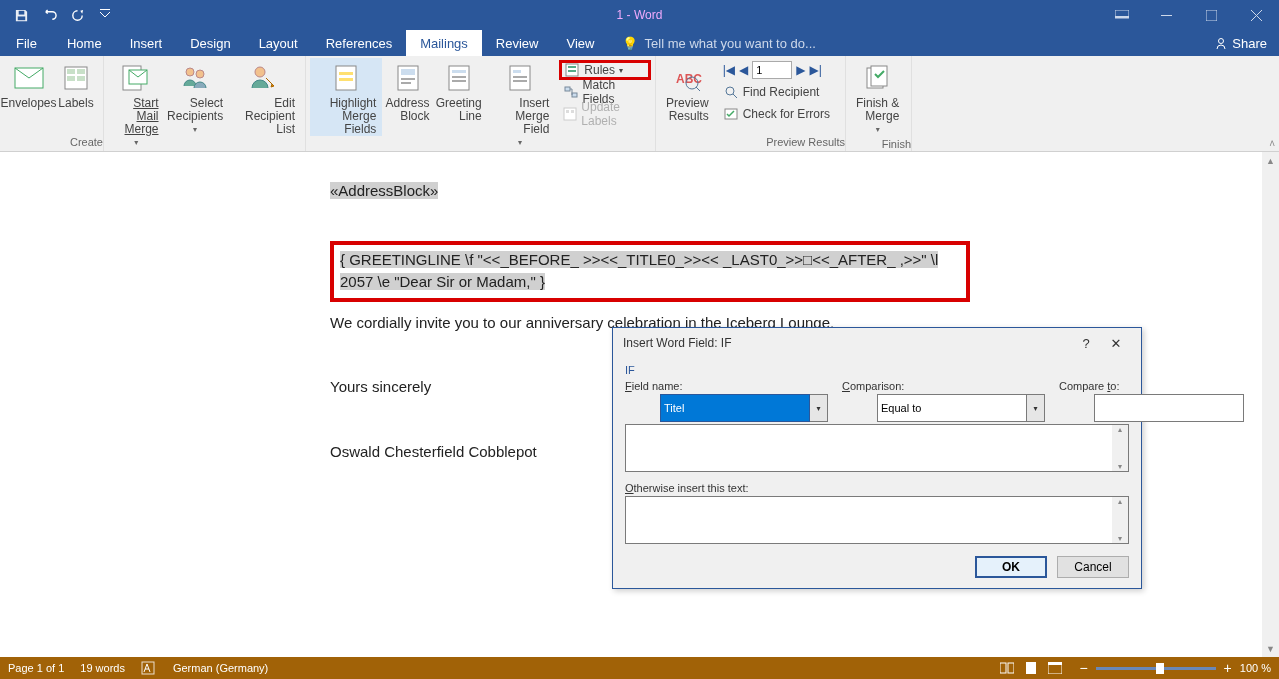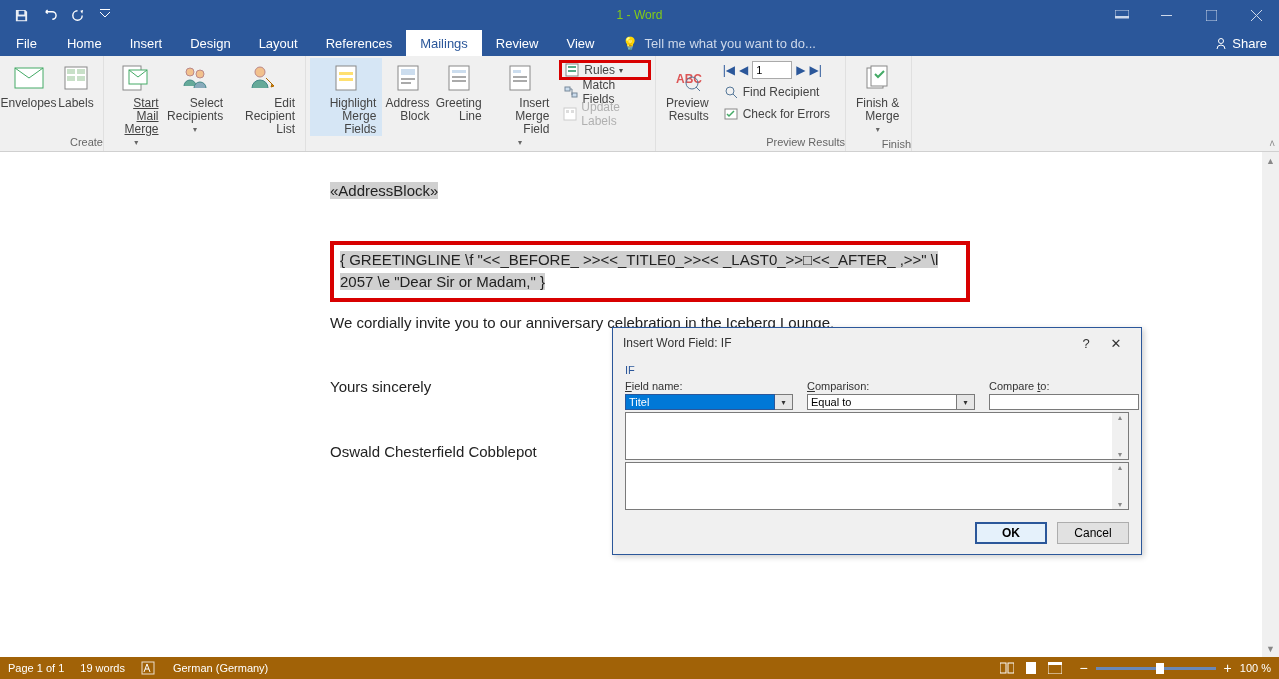--- a/index.html
+++ b/index.html
@@ -1,18 +1,18 @@
 <!DOCTYPE html>
 <html><head>
 <meta charset="utf-8">
 <style>
   * { box-sizing: border-box; margin: 0; padding: 0; font-family: "Segoe UI", Tahoma, sans-serif; }
   body { width: 1279px; height: 679px; background: #fff; overflow: hidden; font-size: 12px; color: #444; }
   
-  .titlebar { height: 30px; background: #2B579A; display: flex; align-items: center; color: #84cc16; position: relative; }
+  .titlebar { height: 30px; background: #2B579A; display: flex; align-items: center; color: #f0abfc; position: relative; }
   .qat { display: flex; align-items: center; gap: 2px; padding-left: 8px; }
   .qat-btn { width: 26px; height: 26px; display: flex; align-items: center; justify-content: center; }
   .titlebar .doc-title { position: absolute; left: 50%; transform: translateX(-50%); font-size: 12px; }
   .winctrls { margin-left: auto; display: flex; }
   .winctrls .wc { width: 45px; height: 30px; display: flex; align-items: center; justify-content: center; }
   
   .tabrow { height: 26px; background: #2B579A; display: flex; align-items: stretch; color: #fff; font-size: 13px; }
   .tab { padding: 0 14px; display: flex; align-items: center; cursor: default; }
   .tab.file { padding: 0 16px; }
   .tab.active { background: #fff; color: #2B579A; }
@@ -47,21 +47,21 @@
   
   .dialog { position: absolute; left: 612px; top: 327px; width: 530px; background: #f0f0f0; border: 1px solid #2B579A; box-shadow: 2px 2px 6px rgba(0,0,0,0.2); }
   .dlg-title { height: 30px; display: flex; align-items: center; padding: 0 10px; font-size: 12px; color: #333; }
   .dlg-title .sp { flex: 1; }
   .dlg-title .dlg-ctrl { width: 30px; text-align: center; font-size: 13px; }
   .dlg-body { padding: 6px 12px 10px 12px; font-size: 11px; color: #333; }
   .field-row { display: flex; gap: 14px; margin-top: 4px; }
   .field-col { flex: 1; display: flex; flex-direction: column; }
   .field-col label { margin-bottom: 2px; }
   .under { text-decoration: underline; }
-  .combo { display: flex; height: 16px; }
+  .combo { display: flex; height: 28px; margin-left: 35px; }
   .combo input { flex: 1; border: 1px solid #7a7a7a; font-size: 11px; padding: 0 3px; }
   .combo .cbtn { width: 18px; border: 1px solid #7a7a7a; border-left: none; background: #e6e6e6; display: flex; align-items: center; justify-content: center; font-size: 8px; }
   .combo.sel input { background: #0078d7; color: #fff; border-color: #2B579A; }
   .textbox { width: 100%; height: 48px; border: 1px solid #7a7a7a; background: #fff; margin-top: 2px; resize: none; font-size: 11px; position: relative; }
   .textbox .tsv { position: absolute; right: 0; top: 0; bottom: 0; width: 16px; background: #f0f0f0; display: flex; flex-direction: column; justify-content: space-between; align-items: center; font-size: 8px; color: #888; }
   .dlg-buttons { display: flex; justify-content: flex-end; gap: 10px; margin-top: 12px; }
   .dlg-buttons button { width: 72px; height: 22px; border: 1px solid #adadad; background: #e1e1e1; font-size: 12px; }
   .dlg-buttons button.primary { border: 2px solid #2B579A; background: #e5f1fb; font-weight: bold; }
   
   .statusbar { position: absolute; bottom: 0; left: 0; right: 0; height: 22px; background: #a16207; color: #fff; display: flex; align-items: center; font-size: 11px; padding: 0 8px; gap: 16px; }
@@ -424,20 +424,21 @@
           <input type="text" style="border-right: 1px solid rgb(122, 122, 122);" value="">
         </div>
       </div>
     </div>
     <div class="textbox">
         <div class="tsv">
           <span>▴</span>
           <span>▾</span>
         </div>
       </div>
+    <div style="margin-top:10px;"><span class="under">O</span>therwise insert this text:</div>
     <div class="textbox">
         <div class="tsv">
           <span>▴</span>
           <span>▾</span>
         </div>
       </div>
     <div class="dlg-buttons">
       <button class="primary">OK</button>
       <button>Cancel</button>
     </div>

